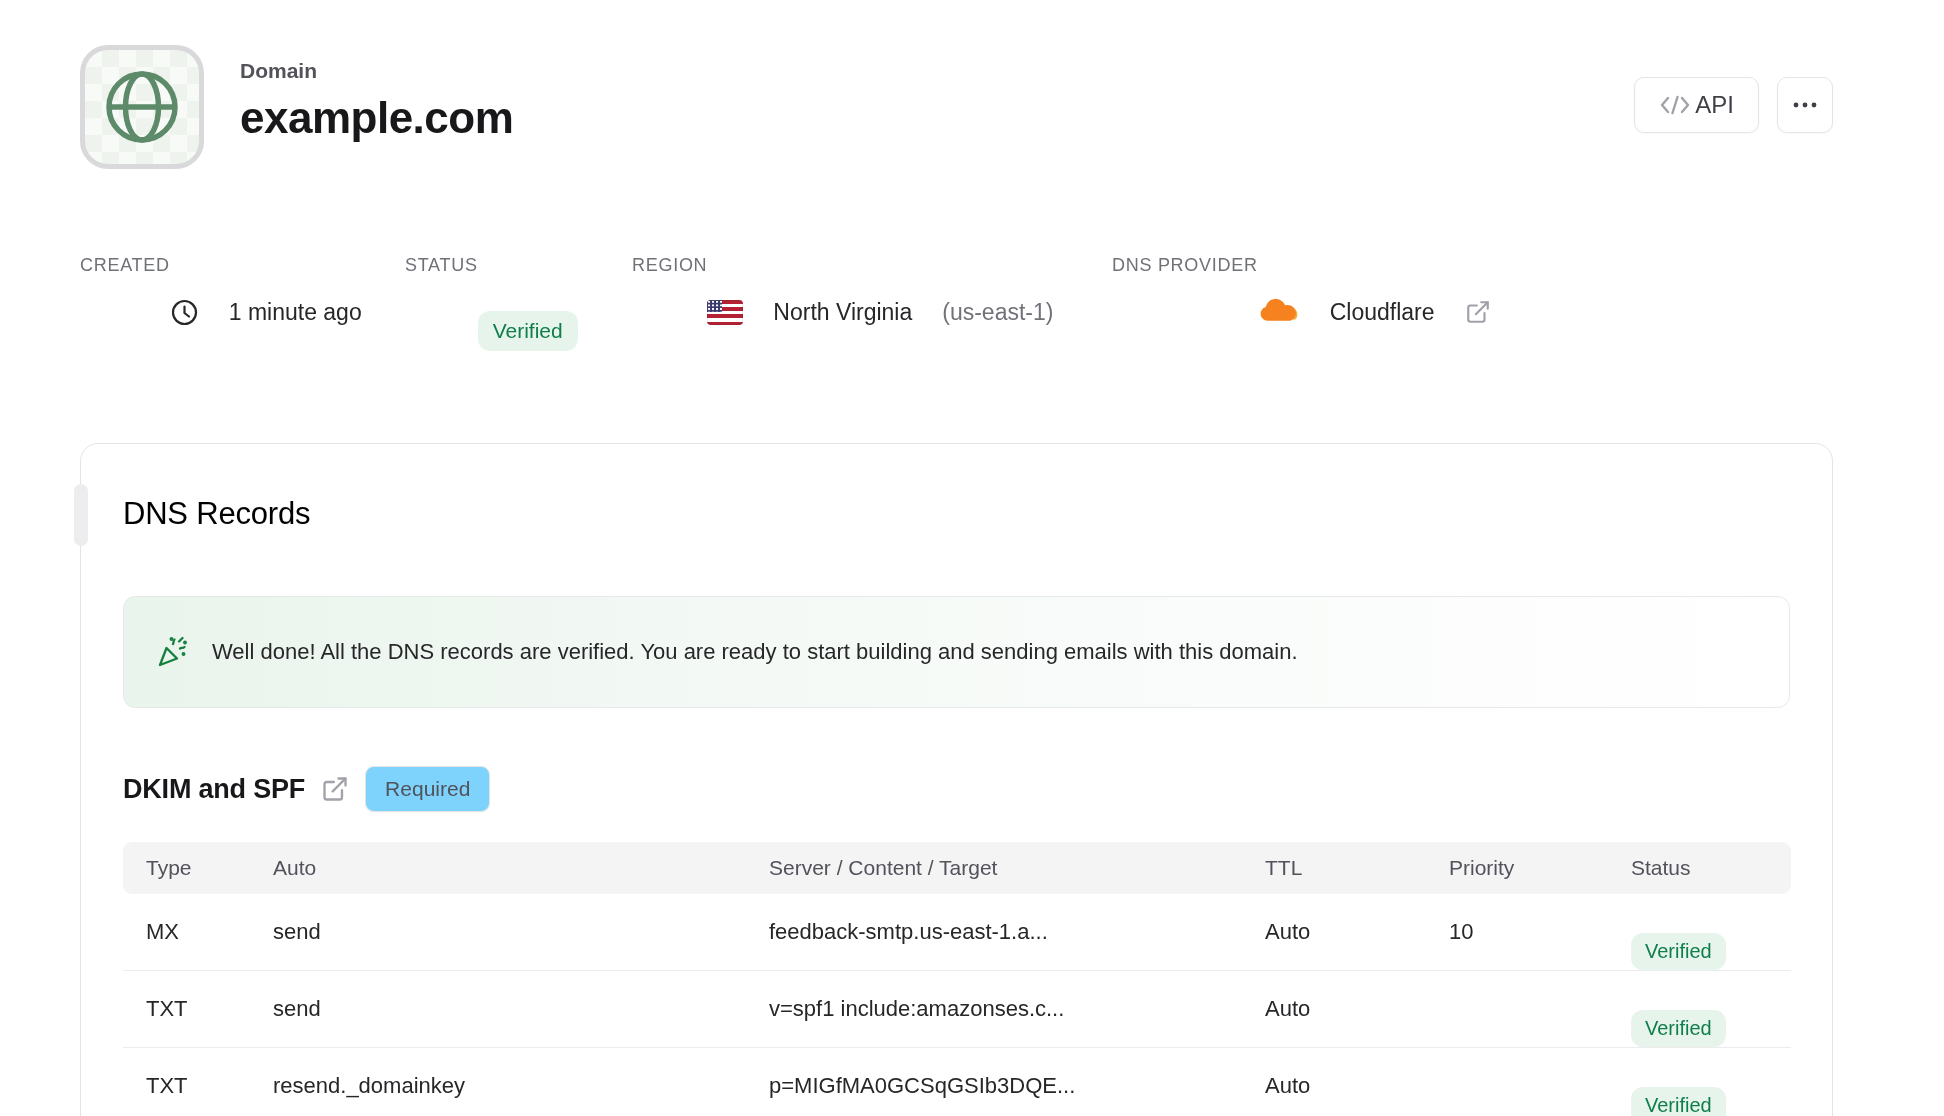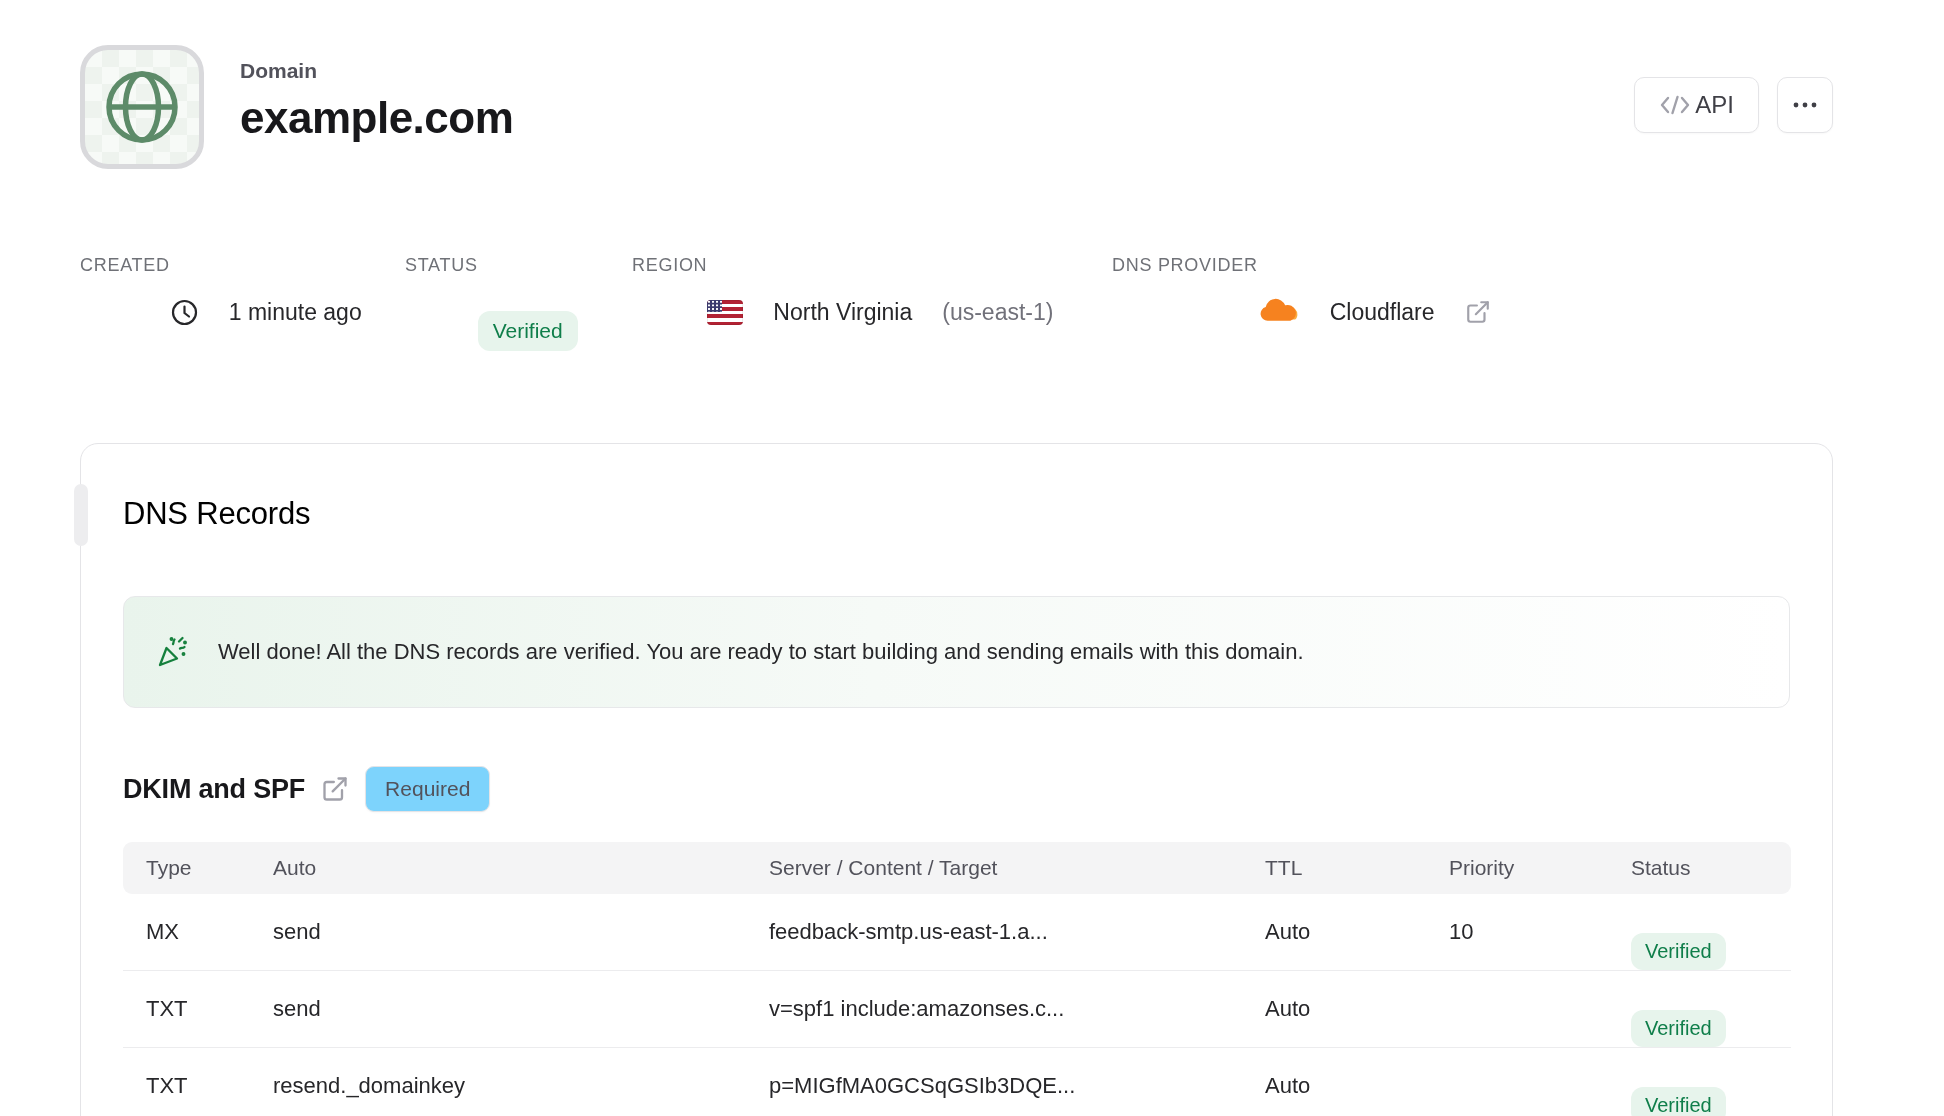--- a/index.html
+++ b/index.html
@@ -54,21 +54,21 @@
     background-image:radial-gradient(#fff .9px, transparent 1.1px);background-size:4px 3.6px;}
 
   
   .card{position:relative;margin-top:92px;width:1753px;height:820px;
     border:1px solid var(--border);border-radius:18px;padding:42px;background:#fff;}
   .anchor-tab{position:absolute;left:-7px;top:40px;width:14px;height:62px;
     background:#ededef;border-radius:7px;}
   .card h2{font-size:31px;font-weight:400;color:#000000;margin-top:10px;letter-spacing:-0.2px;}
   .banner{margin-top:64px;border:1px solid #e7e8ea;border-radius:12px;
     background:linear-gradient(90deg,#e9f4ec 0%, #f6faf7 45%, #ffffff 100%);
-    padding:37px 30px;display:flex;align-items:center;gap:28px;}
+    padding:37px 30px;display:flex;align-items:center;gap:22px;}
   .banner-text{font-size:22px;color:#27272a;}
 
   .section-head{margin-top:58px;display:flex;align-items:center;gap:16px;}
   .section-head h3{font-size:27px;font-weight:700;color:#18181b;letter-spacing:-0.2px;}
   .badge-required{border:1px solid var(--border);border-radius:9px;padding:10px 19px;
     font-size:21px;color:#52525b;background:#7dd3fc;box-shadow:0 1px 2px rgba(0,0,0,.03);}
 
   
   .table{margin-top:30px;width:1668px;}
   .trow{display:grid;grid-template-columns:127px 496px 496px 184px 182px 183px;align-items:center;}

